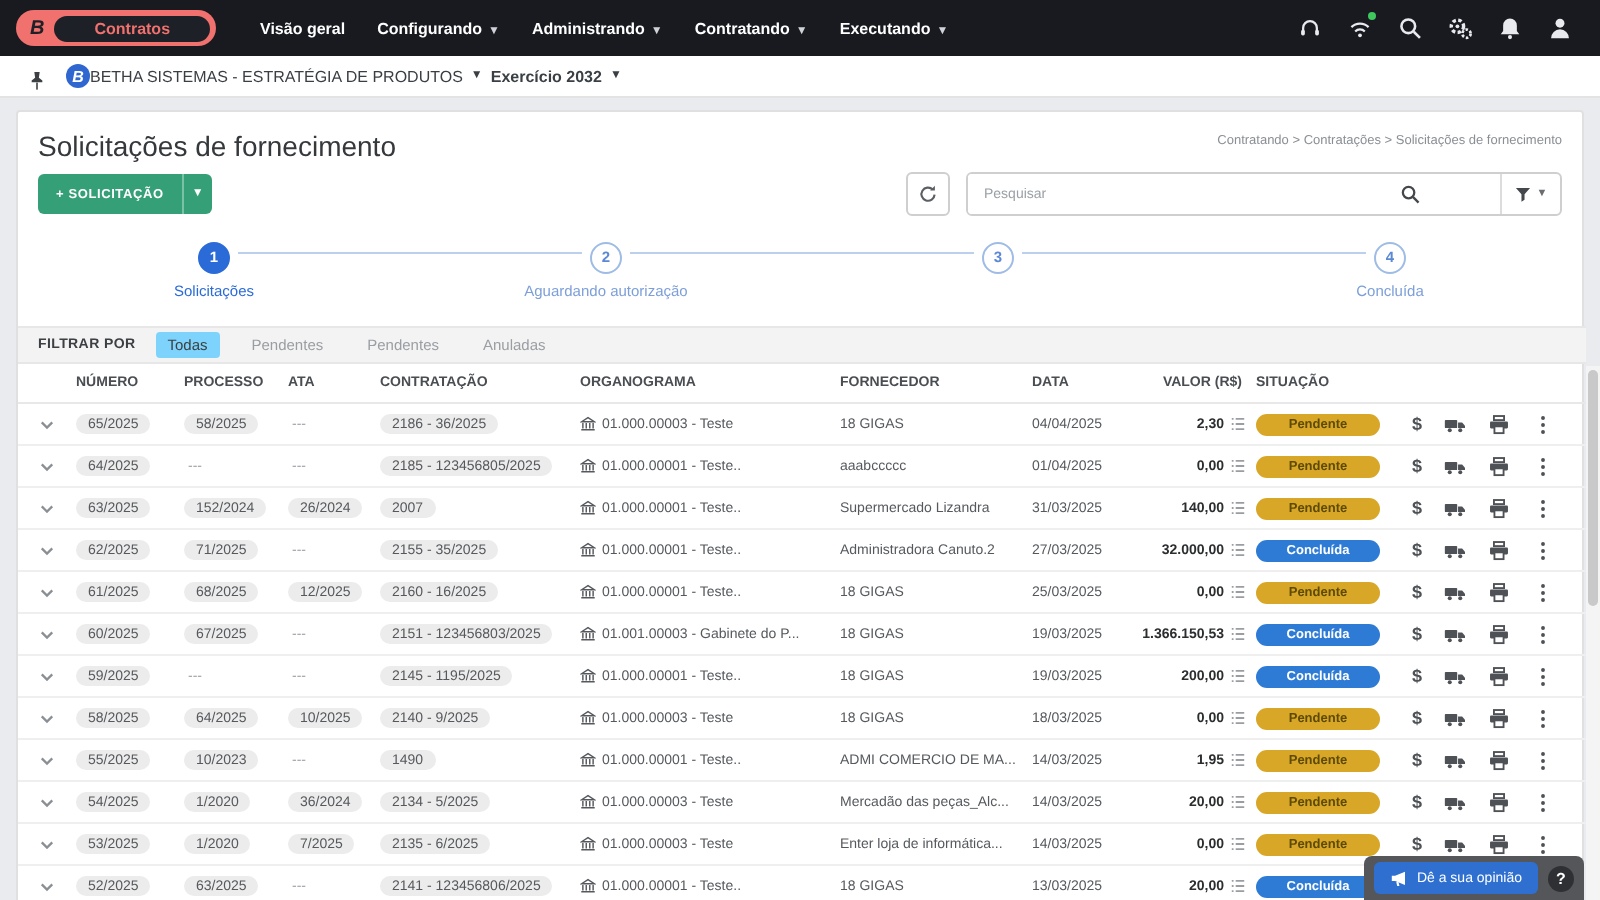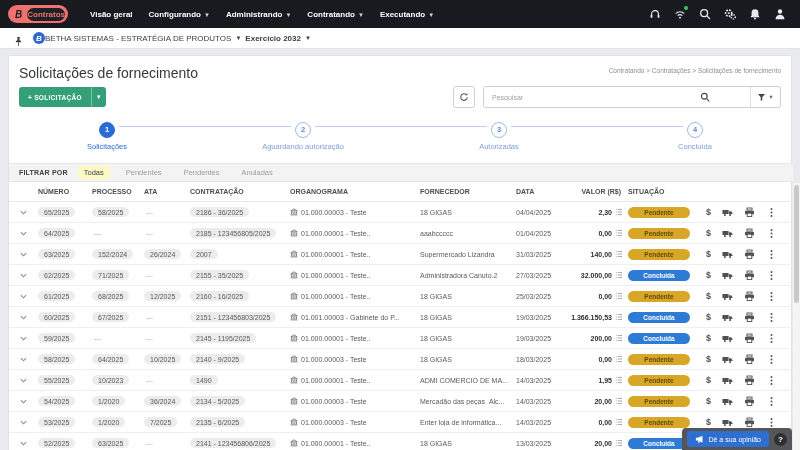--- a/index.html
+++ b/index.html
@@ -2,21 +2,21 @@
 <html><head>
 <meta charset="utf-8">
 <style>
   * { margin:0; padding:0; box-sizing:border-box; }
   html,body { width:800px; height:450px; overflow:hidden; font-family:"Liberation Sans", sans-serif; background:#e9ebee; }
 
   
   .navbar { position:absolute; top:0; left:0; width:800px; height:28px; background:#181a20; display:flex; align-items:center; z-index:30; }
   .brand { display:flex; align-items:center; background:#f0716e; border-radius:9px; height:18px; margin-left:8px; padding:0 3px 0 7px; }
   .brand-b { font-style:italic; font-weight:bold; font-size:10px; color:#1d2026; margin-right:5px; }
-  .brand-inner { background:#1d2026; border-radius:7px; height:13px; display:flex; align-items:center; padding:0 0; }
+  .brand-inner { background:#1d2026; border-radius:7px; height:13px; display:flex; align-items:center; padding:0 20px; }
   .brand-inner span { color:#f0716e; font-size:8px; font-weight:bold; }
   .nav-menu { display:flex; align-items:center; margin-left:22px; gap:16px; }
   .nav-item { color:#fff; font-size:8px; font-weight:600; cursor:pointer; white-space:nowrap; }
   .nav-item .caret { font-size:6px; margin-left:3px; color:#cfd2d8; }
   .nav-icons { margin-left:auto; display:flex; align-items:center; gap:13px; margin-right:14px; }
   .nav-ic { width:12px; height:12px; color:#e8eaee; position:relative; display:inline-flex; }
   .nav-ic svg { width:12px; height:12px; }
   .online-dot { position:absolute; top:-2px; right:-2px; width:4px; height:4px; border-radius:50%; background:#3fc65c; }
 
   
@@ -57,21 +57,21 @@
   .step:first-child .line-l, .step:last-child .line-r { display:none; }
   .step-circle { width:16px; height:16px; border-radius:50%; border:1px solid #9fbce6; background:#fff; color:#5d89d4; font-size:7.5px; font-weight:bold; display:inline-flex; align-items:center; justify-content:center; position:relative; z-index:2; cursor:pointer; }
   .step.active .step-circle { background:#2b6bd8; border-color:#2b6bd8; color:#fff; }
   .step-label { margin-top:4px; font-size:7.5px; color:#7d9fd9; cursor:pointer; }
   .step.active .step-label { color:#2b6bd8; font-weight:normal; }
 
   
   .filterbar { position:absolute; top:107px; left:0; width:784px; height:19px; background:#f3f3f3; border-top:1px solid #e7e7e7; border-bottom:1px solid #e7e7e7; display:flex; align-items:center; padding-left:10px; gap:10px; }
   .filter-label { font-size:7px; font-weight:bold; color:#3c4043; letter-spacing:.2px; }
   .ftab { font-size:7.5px; color:#9a9ea3; padding:2px 6px; border-radius:2px; cursor:pointer; }
-  .ftab.selected { background:#fef9c3; color:#3c4043; }
+  .ftab.selected { background:#7dd3fc; color:#3c4043; }
 
   
   .thead, .trow { display:grid; grid-template-columns:26px 54px 52px 46px 100px 130px 96px 50px 62px 72px 1fr; align-items:center; }
   .thead { position:absolute; top:126px; left:0; width:784px; height:20px; border-bottom:1px solid #e8e8e8; }
   .th { font-size:7px; font-weight:bold; color:#4a4e52; padding-left:3px; white-space:nowrap; }
   .th.right { text-align:right; padding-right:4px; }
   .tbody { position:absolute; top:146px; left:0; width:784px; }
   .trow { min-height:21px; border-bottom:1px solid #efefef; }
   .cell { font-size:7px; color:#55595d; padding-left:3px; white-space:nowrap; overflow:hidden; }
   .c-chev { display:flex; justify-content:center; color:#8a8f94; cursor:pointer; }
@@ -216,21 +216,20 @@
       <div class="step-label">Solicitações</div>
     </div>
     <div class="step">
       <span class="line-l"></span><span class="line-r"></span>
       <span class="step-circle">2</span>
       <div class="step-label">Aguardando autorização</div>
     </div>
     <div class="step">
       <span class="line-l"></span><span class="line-r"></span>
       <span class="step-circle">3</span>
-      <div class="step-label">Autorizadas</div>
     </div>
     <div class="step">
       <span class="line-l"></span>
       <span class="step-circle">4</span>
       <div class="step-label">Concluída</div>
     </div>
   </div>
 
   <div class="filterbar">
     <span class="filter-label">FILTRAR POR</span>

